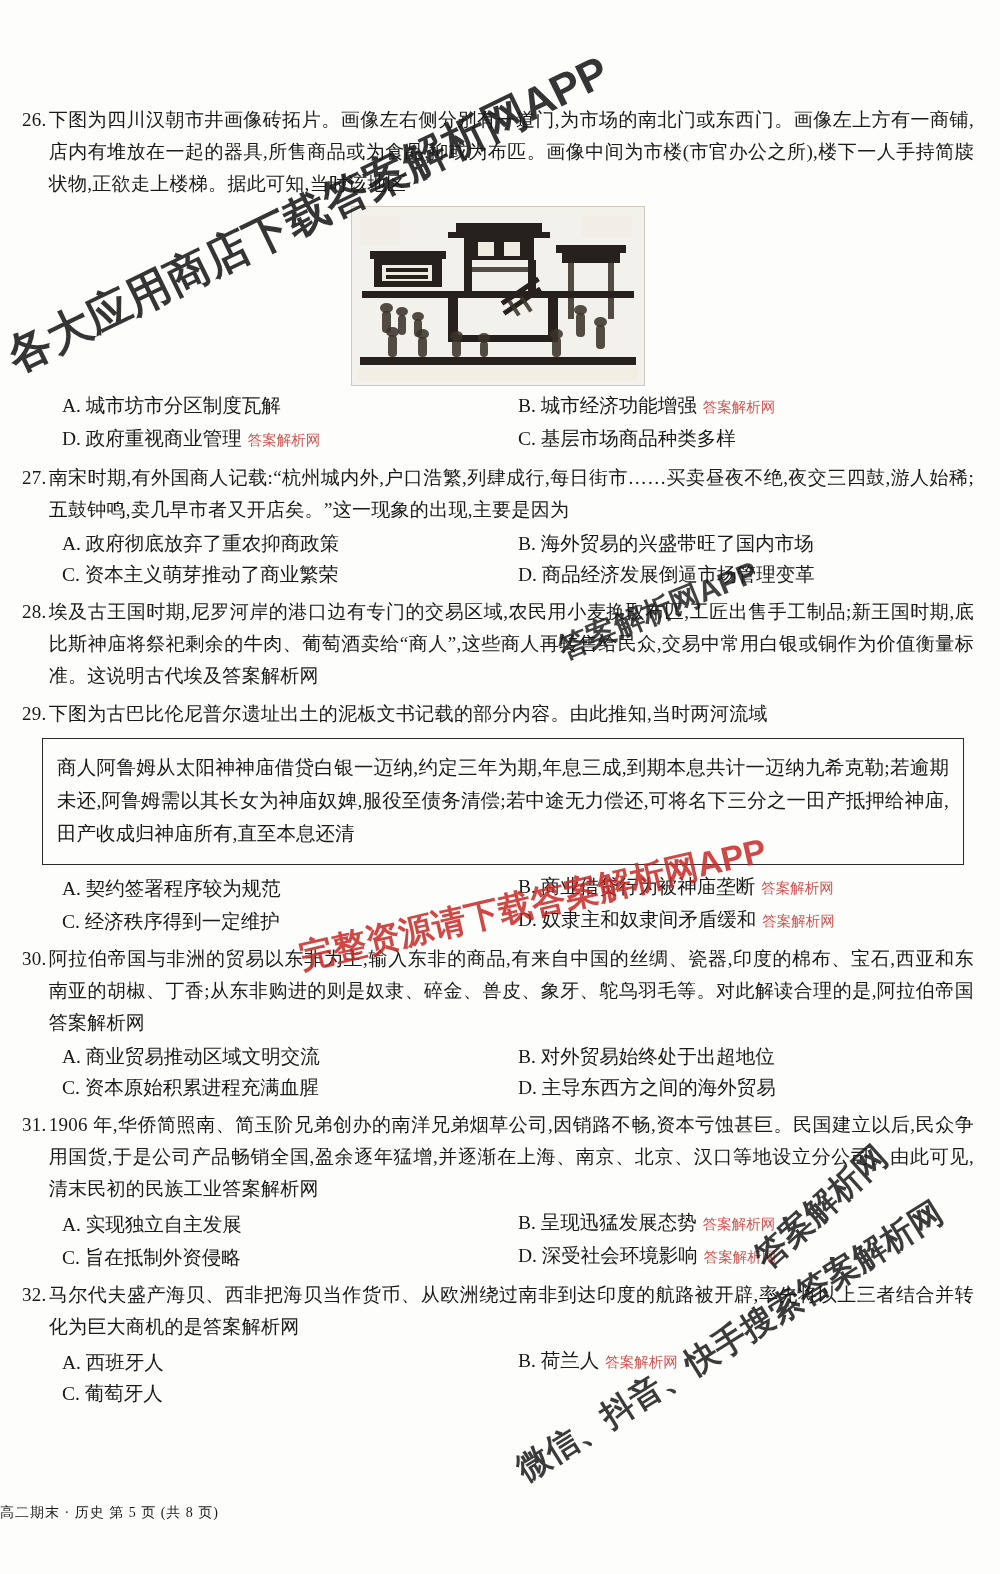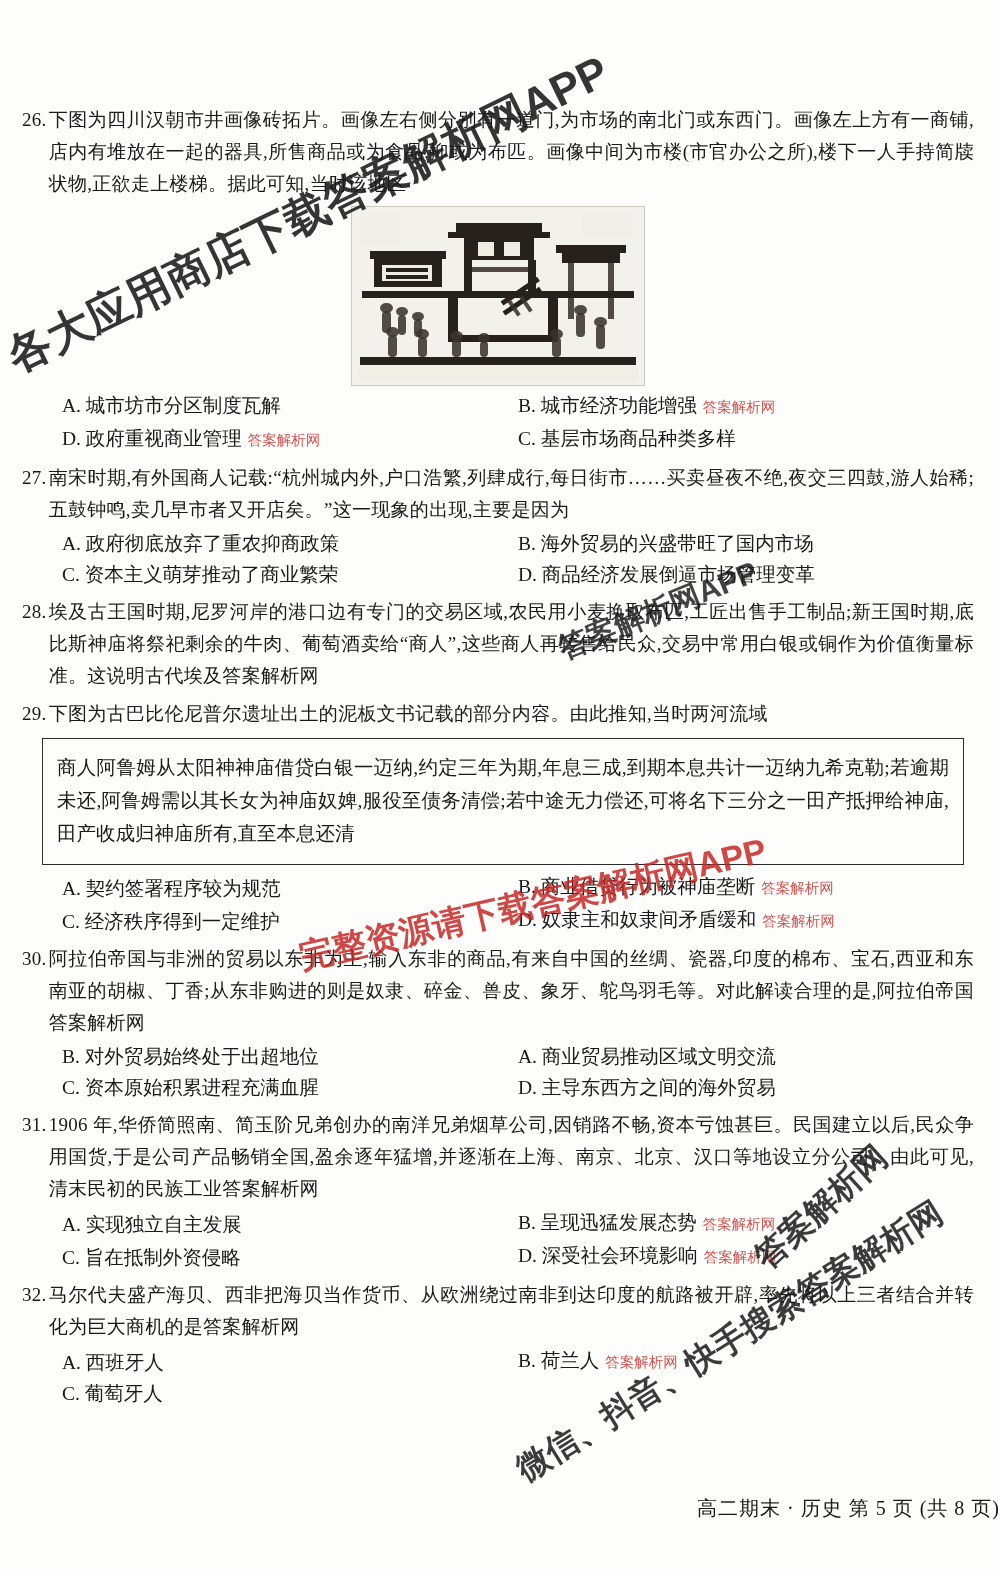--- a/index.html
+++ b/index.html
@@ -107,22 +107,22 @@
     line-height: 33px;
     text-align: justify;
     text-justify: inter-ideograph;
     font-family: Liberation Serif, serif;
   }
   .footer {
     position: absolute;
     left: 0;
     bottom: 52px;
     width: 1000px;
-    text-align: right;
-    font-size: 20px;
+    text-align: left;
+    font-size: 14px;
     letter-spacing: 1px;
   }
   
   .wm {
     position: absolute;
     color: rgba(30,30,30,0.80);
     font-weight: bold;
     white-space: nowrap;
     pointer-events: none;
     font-family: "Liberation Sans", sans-serif;
@@ -306,22 +306,22 @@
       </div>
     </div>
 
     <div class="q">
       <div class="q-body">
         <span class="q-num">30.</span>
         <span class="q-text"><span>阿拉伯帝国与非洲的贸易以东非为主,输入东非的商品,有来自中国的丝绸、瓷器,印度的棉布、宝石,西亚和东南亚的胡椒、丁香;从东非购进的则是奴隶、碎金、兽皮、象牙、鸵鸟羽毛等。对此解读合理的是,阿拉伯帝国</span><span class="mark">答案解析网</span></span>
       </div>
       <div class="opts">
         <div class="opt-row">
+          <span class="opt"><span>A. 商业贸易推动区域文明交流</span></span>
           <span class="opt"><span>B. 对外贸易始终处于出超地位</span></span>
-          <span class="opt"><span>A. 商业贸易推动区域文明交流</span></span>
         </div>
         <div class="opt-row">
           <span class="opt"><span>C. 资本原始积累进程充满血腥</span></span>
           <span class="opt"><span>D. 主导东西方之间的海外贸易</span></span>
         </div>
       </div>
     </div>
 
     <div class="q">
       <div class="q-body">

